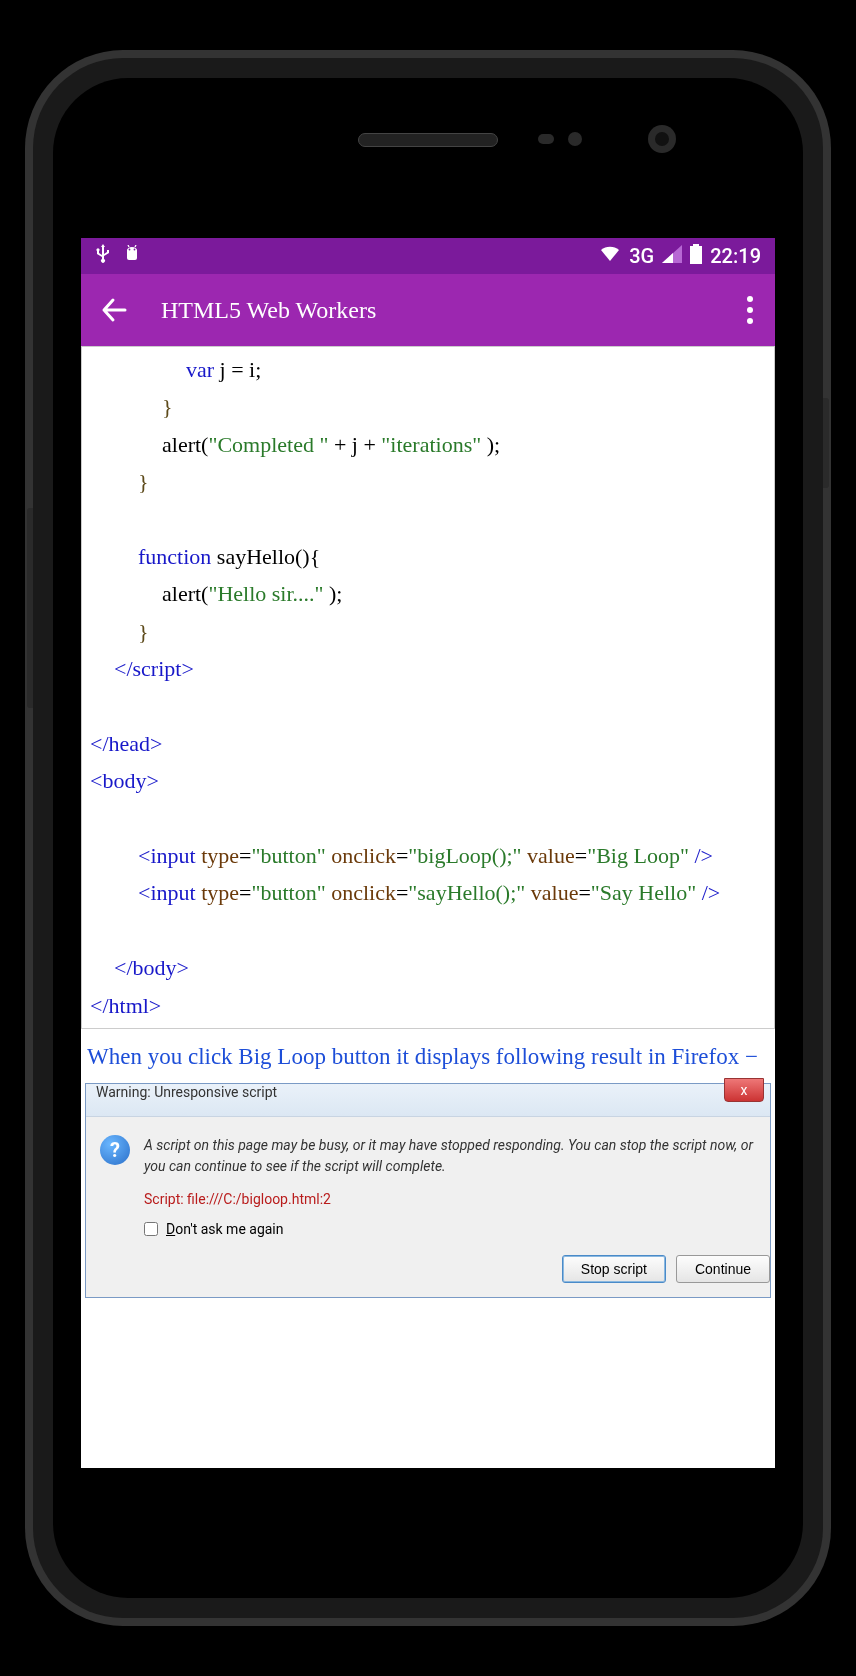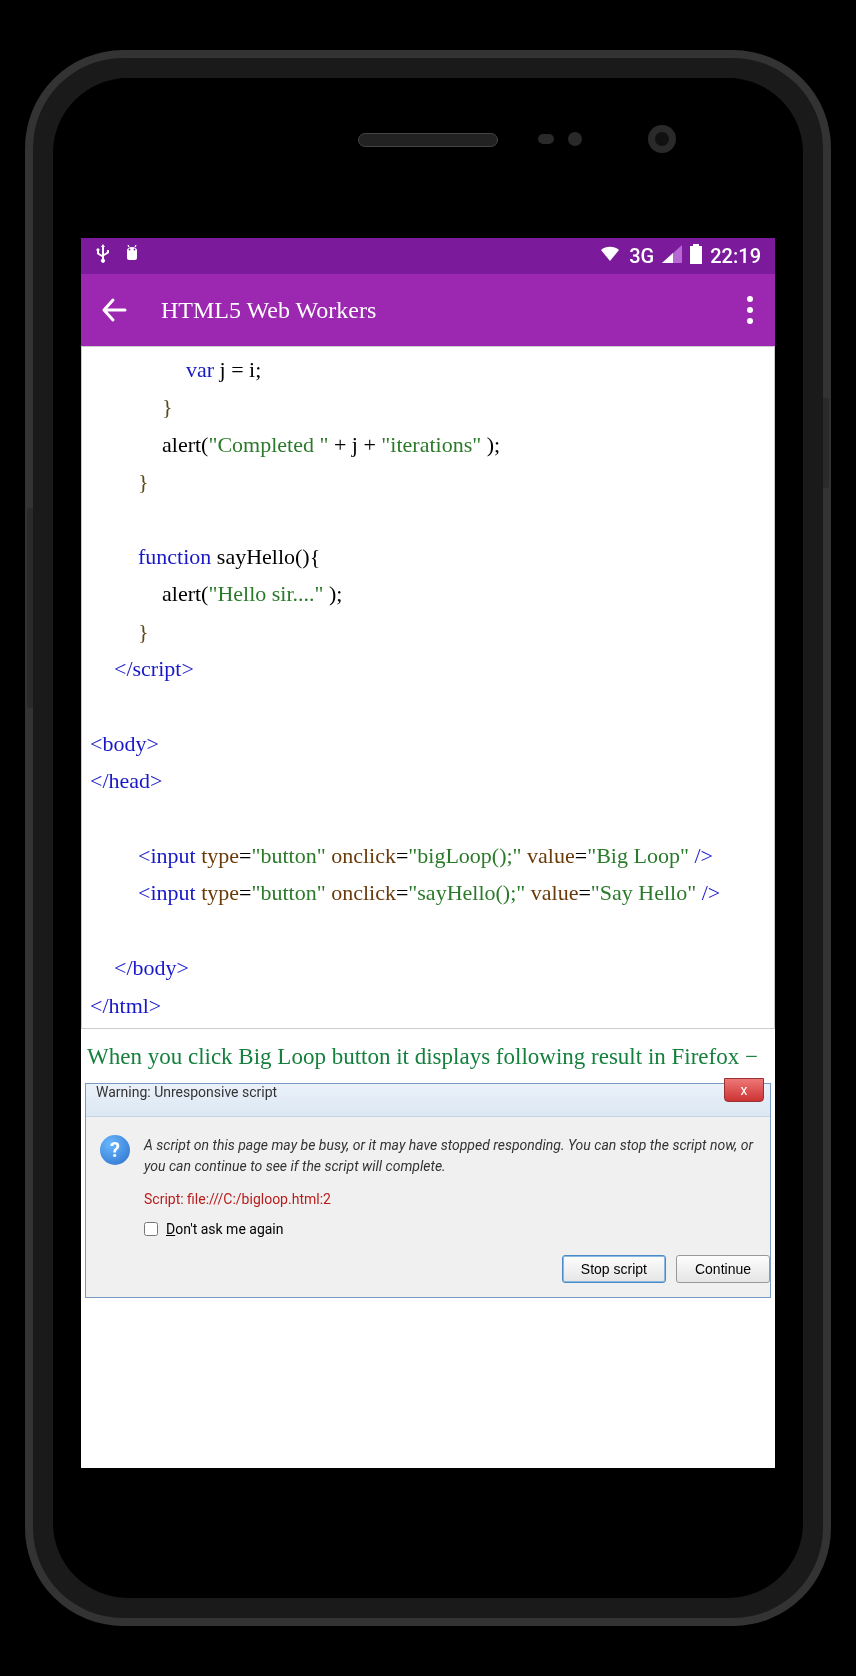--- a/index.html
+++ b/index.html
@@ -125,21 +125,21 @@
 }
 .kw { color: #1818c9; }
 .str { color: #2a7a2a; }
 .attr { color: #6b3a0a; }
 .brown { color: #5d4a1a; }
 .body-text {
   font-family: Georgia, serif;
   font-size: 23px;
   padding: 10px 6px 8px 6px;
   text-align: justify;
-  color: #15803d;
+  color: #1d4ed8;
   line-height: 1.55;
 }
 .dialog-wrap {
   margin: 0 4px;
   border: 1px solid #7a9ac5;
   background: linear-gradient(#eaf1f9, #d8e5f2 40px, #f0f0f0 40px);
   position: relative;
 }
 .dialog-title-bar {
   height: 32px;
@@ -298,22 +298,22 @@
           <div style="padding-left:96px"><span class="kw">var</span><span> j = i;</span></div>
           <div style="padding-left:72px"><span class="brown">}</span></div>
           <div style="padding-left:72px"><span>alert(</span><span class="str">"Completed "</span><span> + j + </span><span class="str">"iterations"</span><span> );</span></div>
           <div style="padding-left:48px"><span class="brown">}</span></div>
           <div>&nbsp;</div>
           <div style="padding-left:48px"><span class="kw">function</span><span> sayHello(){</span></div>
           <div style="padding-left:72px"><span>alert(</span><span class="str">"Hello sir...."</span><span> );</span></div>
           <div style="padding-left:48px"><span class="brown">}</span></div>
           <div style="padding-left:24px"><span class="kw">&lt;/script&gt;</span></div>
           <div>&nbsp;</div>
+          <div><span class="kw">&lt;/head&gt;</span></div>
           <div><span class="kw">&lt;body&gt;</span></div>
-          <div><span class="kw">&lt;/head&gt;</span></div>
           <div>&nbsp;</div>
           <div style="padding-left:48px;text-indent:-48px;padding-left:48px"><span style="padding-left:48px"></span><span class="kw">&lt;input </span><span class="attr">type</span><span>=</span><span class="str">"button"</span><span class="attr"> onclick</span><span>=</span><span class="str">"bigLoop();"</span><span class="attr"> value</span><span>=</span><span class="str">"Big Loop"</span><span class="kw"> /&gt;</span></div>
           <div style="padding-left:48px;text-indent:-48px;padding-left:48px"><span style="padding-left:48px"></span><span class="kw">&lt;input </span><span class="attr">type</span><span>=</span><span class="str">"button"</span><span class="attr"> onclick</span><span>=</span><span class="str">"sayHello();"</span><span class="attr"> value</span><span>=</span><span class="str">"Say Hello"</span><span class="kw"> /&gt;</span></div>
           <div>&nbsp;</div>
           <div style="padding-left:24px"><span class="kw">&lt;/body&gt;</span></div>
           <div><span class="kw">&lt;/html&gt;</span></div>
         </div>
 
         <div class="body-text">When you click Big Loop button it displays following result in Firefox −</div>
 

